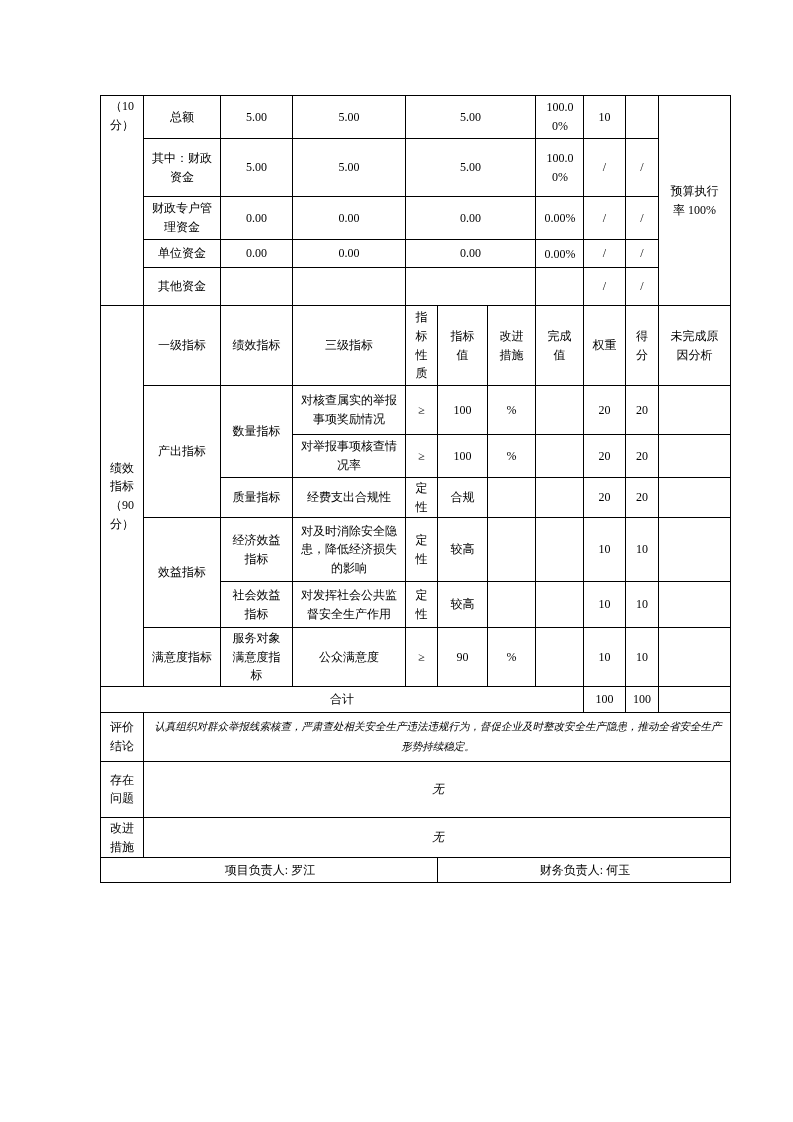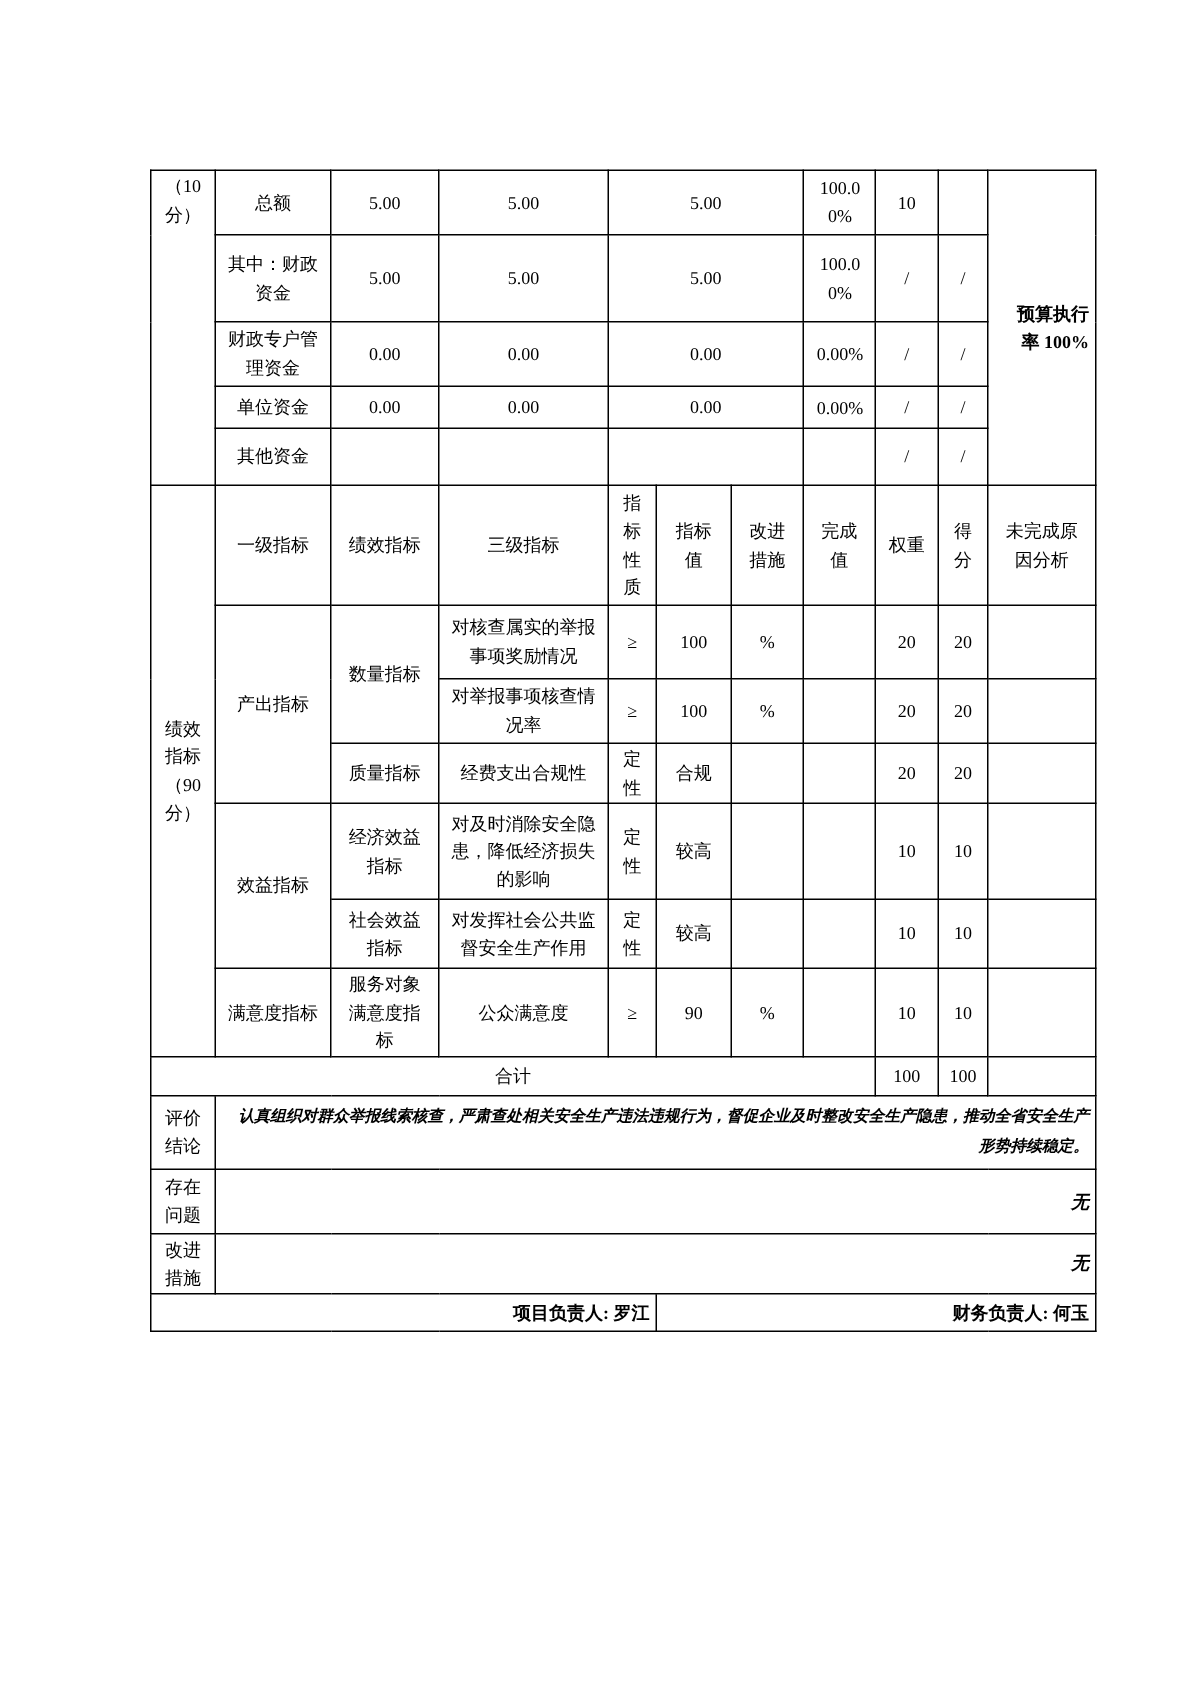--- a/index.html
+++ b/index.html
@@ -9,37 +9,37 @@
     width: 793px;
     height: 1122px;
     background: #ffffff;
     font-family: "Liberation Serif", "DejaVu Serif", serif;
     color: #000000;
     overflow: hidden;
   }
   table.doc {
     position: absolute;
     left: 100px;
-    top: 113px;
+    top: 95px;
     width: 630px;
     border-collapse: collapse;
     table-layout: fixed;
     border-radius: 16px;
   }
   td {
     border: 1px solid #000000;
     font-size: 12px;
     line-height: 1.55;
     text-align: center;
     vertical-align: middle;
     padding: 1px 4px;
     overflow: hidden;
     word-wrap: break-word;
   }
-  .left  { text-align: right; font-weight: bold; }
+  .left  { text-align: center; }
   .vtop  { vertical-align: top; }
   
   .w1 { display: inline-block; width: 13px; vertical-align: middle; }
   .w2 { display: inline-block; width: 26px; vertical-align: middle; }
   .w4 { display: inline-block; width: 52px; vertical-align: middle; }
   .w-rate { display: inline-block; width: 40px; word-break: break-all; vertical-align: middle; }
   .ital  { font-style: italic; }
   .note-text { font-style: italic; font-size: 10.5px; line-height: 1.9; margin-left: 16px; }
   .pad-l { padding-left: 6px; }
   .pageno {
@@ -207,21 +207,21 @@
       <td colspan="8">合计</td>
       <td>100</td>
       <td>100</td>
       <td></td>
     </tr>
 
     <tr style="height:49px">
       <td>评价结论</td>
       <td colspan="10" class="left note-text pad-l">认真组织对群众举报线索核查，严肃查处相关安全生产违法违规行为，督促企业及时整改安全生产隐患，推动全省安全生产形势持续稳定。</td>
     </tr>
-    <tr style="height:43px">
+    <tr style="height:56px">
       <td>存在问题</td>
       <td colspan="10" class="left ital pad-l">无</td>
     </tr>
     <tr style="height:40px">
       <td>改进措施</td>
       <td colspan="10" class="left ital pad-l">无</td>
     </tr>
     <tr style="height:25px">
       <td colspan="5" class="left pad-l">项目负责人: 罗江</td>
       <td colspan="6" class="left pad-l">财务负责人: 何玉</td>

